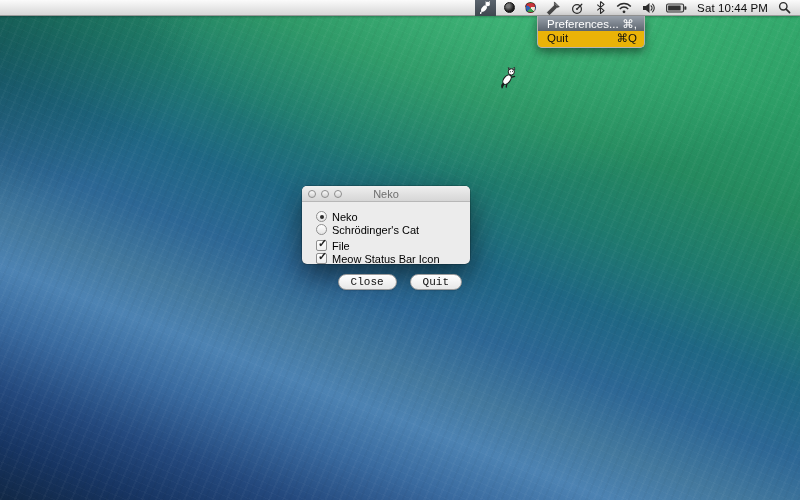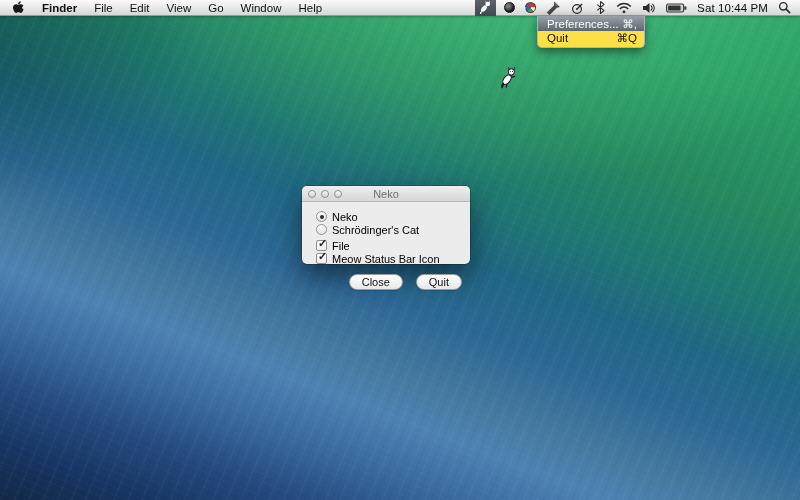--- a/index.html
+++ b/index.html
@@ -53,21 +53,21 @@
   .globe {
     width:11px; height:11px; border-radius:50%;
     background:conic-gradient(#c9363b 0 22%, #f2e8d6 22% 38%, #3d9e4e 38% 62%, #2f62b5 62% 84%, #c9363b 84%);
     border:.5px solid rgba(0,0,0,.4);
   }
   .clock { font-size:11.5px; color:#0c0c0c; letter-spacing:.1px; }
 
   
   .status-menu {
     position:absolute; left:537px; top:16px; width:108px;
-    background:#fde047; border:1px solid #b3b3b3; border-top:none;
+    background:#eab308; border:1px solid #b3b3b3; border-top:none;
     border-radius:0 0 5px 5px;
     box-shadow:0 4px 10px rgba(0,0,0,.45);
     font-size:11.5px; z-index:30; overflow:hidden; padding-bottom:2px;
   }
   .sm-row { height:14px; display:flex; align-items:center; padding:0 7px 0 9px; color:#111; }
   .sm-row .sc { margin-left:auto; }
   .sm-row.hl {
     background:linear-gradient(#99a1ab, #5d656f);
     color:#fff; height:15px;
   }
@@ -103,21 +103,21 @@
     display:flex; align-items:center; justify-content:center; flex:0 0 auto;
     font-size:11px; font-weight:bold; color:#222; line-height:1;
   }
   .checkbox .mark { position:relative; top:-2px; left:1px; }
   .ctl-label { margin-left:5px; white-space:nowrap; }
   .btn-row { position:absolute; right:8px; top:88px; display:flex; gap:13px; }
   .btn {
     height:16px; padding:0 12px; border-radius:8px;
     background:linear-gradient(#ffffff,#e7e7e7);
     border:1px solid #9d9d9d; box-shadow:0 1px 1px rgba(0,0,0,.12);
-    font-size:11px; color:#111; display:flex; align-items:center; cursor:default;
+    font-size:11px; color:#111; display:flex; align-items:center; cursor:default;font-family:Liberation Mono, monospace;
   }
 
   
   .neko-sprite { position:absolute; left:500px; top:67px; z-index:5; }
 
   svg { display:block; }
 </style>
 </head>
 <body>
 
@@ -134,34 +134,20 @@
     <ellipse cx="7" cy="12.6" rx="3.2" ry="5.3" transform="rotate(38 7 12.6)" fill="#ffffff" stroke="#1a1a1a" stroke-width="1"></ellipse>
     <path d="M8.9 3.4 L8.3 .6 L10.6 1.9 Z" fill="#ffffff" stroke="#1a1a1a" stroke-width=".8"></path>
     <path d="M12.7 1.8 L14.5 .2 L14.7 3 Z" fill="#ffffff" stroke="#1a1a1a" stroke-width=".8"></path>
     <circle cx="11.3" cy="4.9" r="3.1" fill="#ffffff" stroke="#1a1a1a" stroke-width="1"></circle>
     <circle cx="10.4" cy="4.7" r=".55" fill="#111"></circle>
     <circle cx="12.5" cy="4.3" r=".55" fill="#111"></circle>
   </svg>
 </div>
 
 <div class="menubar">
-  <div class="mb-left">
-    <span class="apple">
-      <svg width="12" height="14" viewBox="0 0 14 16">
-        <path fill="#1a1a1a" d="M11.6 8.4c0-2 1.7-3 1.8-3.1-1-1.4-2.5-1.6-3-1.6-1.3-.1-2.5.7-3.1.7-.6 0-1.6-.7-2.7-.7C3.2 3.7 1.2 4.9 1.2 7.5c0 1.5.6 3.1 1.3 4.2.6 1 1.4 2 2.4 2 1-.1 1.4-.6 2.6-.6 1.2 0 1.5.6 2.6.6 1.1 0 1.8-1 2.4-2 .7-1.1 1-2.2 1-2.3-.1 0-1.9-.7-1.9-3zM9.4 2.6c.5-.7.9-1.6.8-2.6-.8 0-1.8.5-2.4 1.2-.5.6-1 1.6-.8 2.5.9.1 1.8-.4 2.4-1.1z"></path>
-      </svg>
-    </span>
-    <span class="mb-item app">Finder</span>
-    <span class="mb-item">File</span>
-    <span class="mb-item">Edit</span>
-    <span class="mb-item">View</span>
-    <span class="mb-item">Go</span>
-    <span class="mb-item">Window</span>
-    <span class="mb-item">Help</span>
-  </div>
 
   <div class="mb-right">
 
     <span class="extra hl">
       <svg width="13" height="13" viewBox="0 0 13 13">
         <path d="M3 10.5 Q1 11.5 1.8 12.8" fill="none" stroke="#fff" stroke-width="1.2" stroke-linecap="round"></path>
         <ellipse cx="5" cy="7.6" rx="2.2" ry="3.6" transform="rotate(40 5 7.6)" fill="#ffffff"></ellipse>
         <path d="M6.8 2.1 L6.4 .3 L7.9 1 Z" fill="#ffffff"></path>
         <path d="M9.6 1 L10.9 0 L11 1.7 Z" fill="#ffffff"></path>
         <circle cx="8.7" cy="3" r="2.3" fill="#ffffff"></circle>

